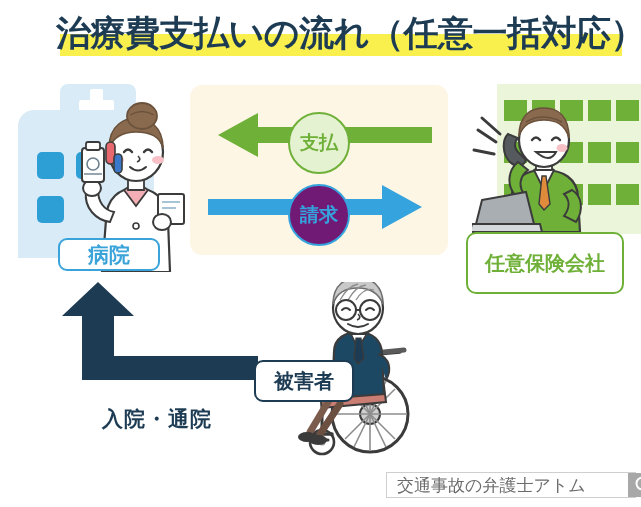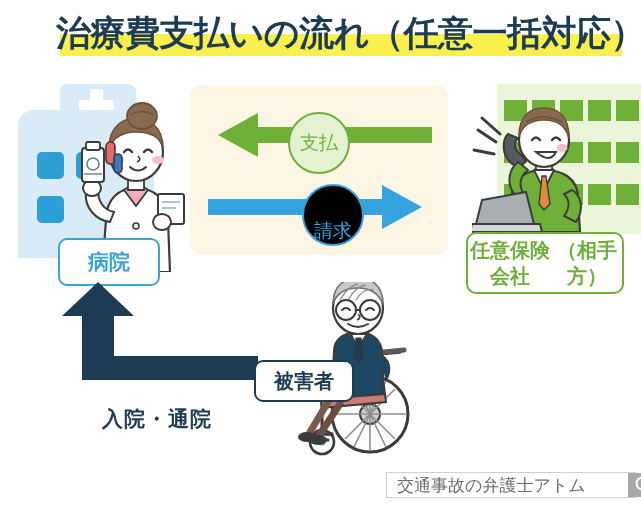--- a/index.html
+++ b/index.html
@@ -112,21 +112,21 @@
     align-items: center;
     justify-content: center;
     text-align: center;
     font-weight: bold;
     box-sizing: border-box;
   }
   .label-hospital {
     left: 58px;
     top: 238px;
     width: 102px;
-    height: 48px;
+    height: 33px;
     border: 2.5px solid #3aa3d9;
     border-radius: 9px;
     color: #3aa3d9;
     font-size: 21px;
   }
   .label-insurer {
     left: 466px;
     top: 232px;
     width: 158px;
     height: 62px;
@@ -164,38 +164,37 @@
 
   .circle-badge {
     position: absolute;
     width: 62px;
     height: 62px;
     border-radius: 50%;
     display: flex;
     align-items: center;
     justify-content: center;
     font-size: 19px;
-    font-weight: normal;
+    font-weight: bold;
     box-sizing: border-box;
     z-index: 3;
   }
   .circle-pay {
     left: 98px;
     top: 27px;
     background: #e4f2d2;
     border: 2.5px solid #6fb038;
     color: #6fb038;
   }
   .circle-bill {
-    left: 112px;
+    left: 98px;
     top: 99px;
-    background: #000000;
+    background: #701a75;
     border: 2.5px solid #35a3dd;
     color: #35a3dd;
-    align-items: flex-end;
   }
 
   
   .insurer-group {
     position: absolute;
     left: 460px;
     top: 84px;
     width: 181px;
     height: 160px;
   }
@@ -397,21 +396,20 @@
 
       <path d="M100 90 C110 96 112 110 104 122 L92 116 C98 108 98 100 92 94 Z" fill="#6fb038" stroke="#3b3b3b" stroke-width="2"></path>
 
       <path d="M10 100 L54 92 L62 124 L4 124 Z" fill="#a9aeb3" stroke="#3b3b3b" stroke-width="2"></path>
       <path d="M0 124 L68 124 L70 132 L-2 132 Z" fill="#d6d9db" stroke="#3b3b3b" stroke-width="2"></path>
     </svg>
   </div>
 
   <div class="label-box label-insurer">
     <span>任意保険会社</span>
-    <span>（相手方）</span>
   </div>
 
   <svg class="l-arrow" viewBox="0 0 300 120">
     <path d="M198 76 L198 100 L22 100 L22 36 L2 36 L38 2 L74 36 L54 36 L54 76 Z" fill="#1d3c54"></path>
   </svg>
   <div class="arrow-caption">入院・通院</div>
 
   <div class="label-box label-victim">
     <span>被害者</span>
   </div>

